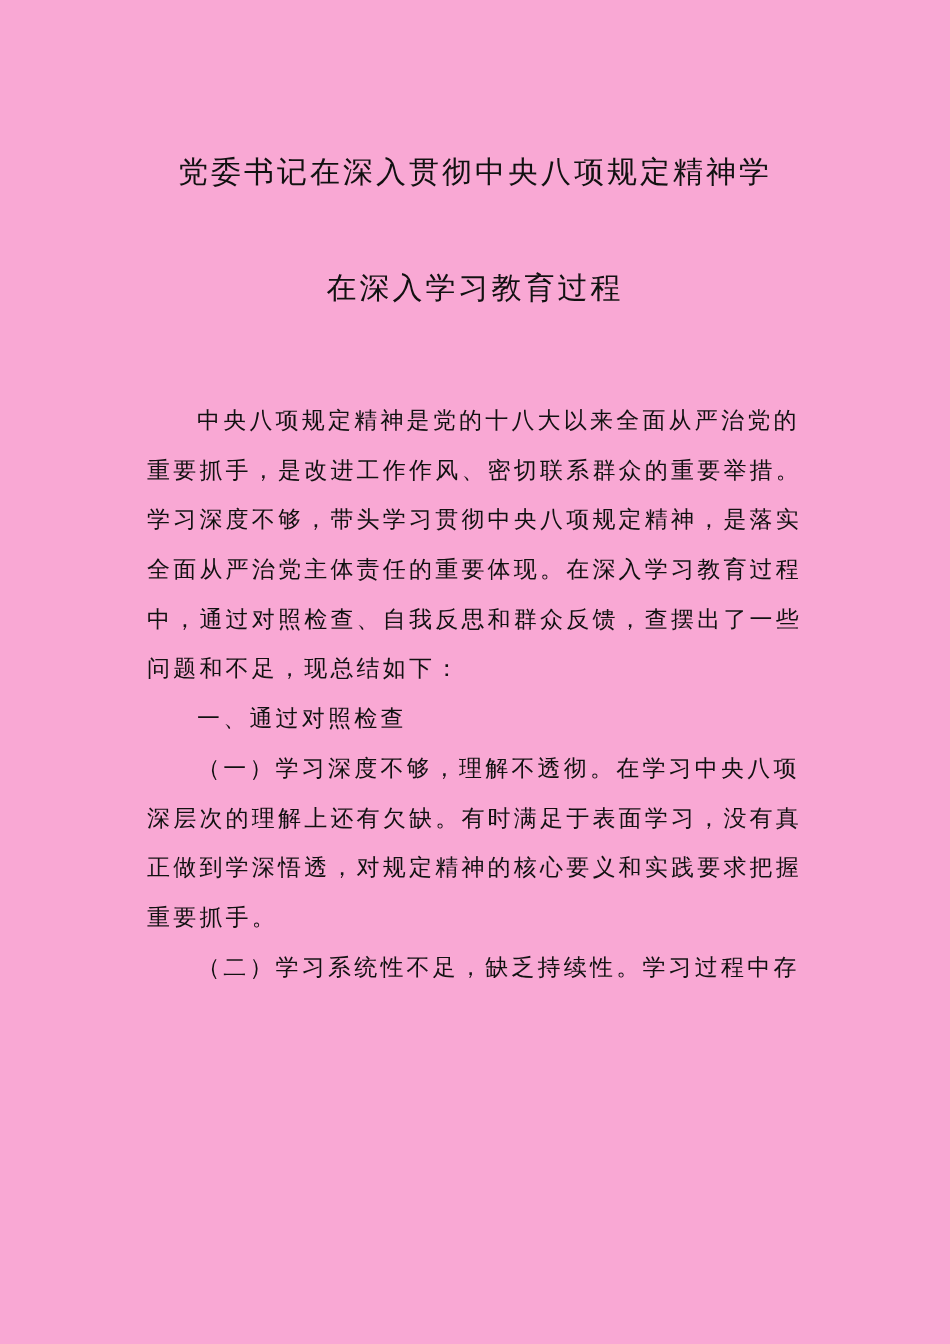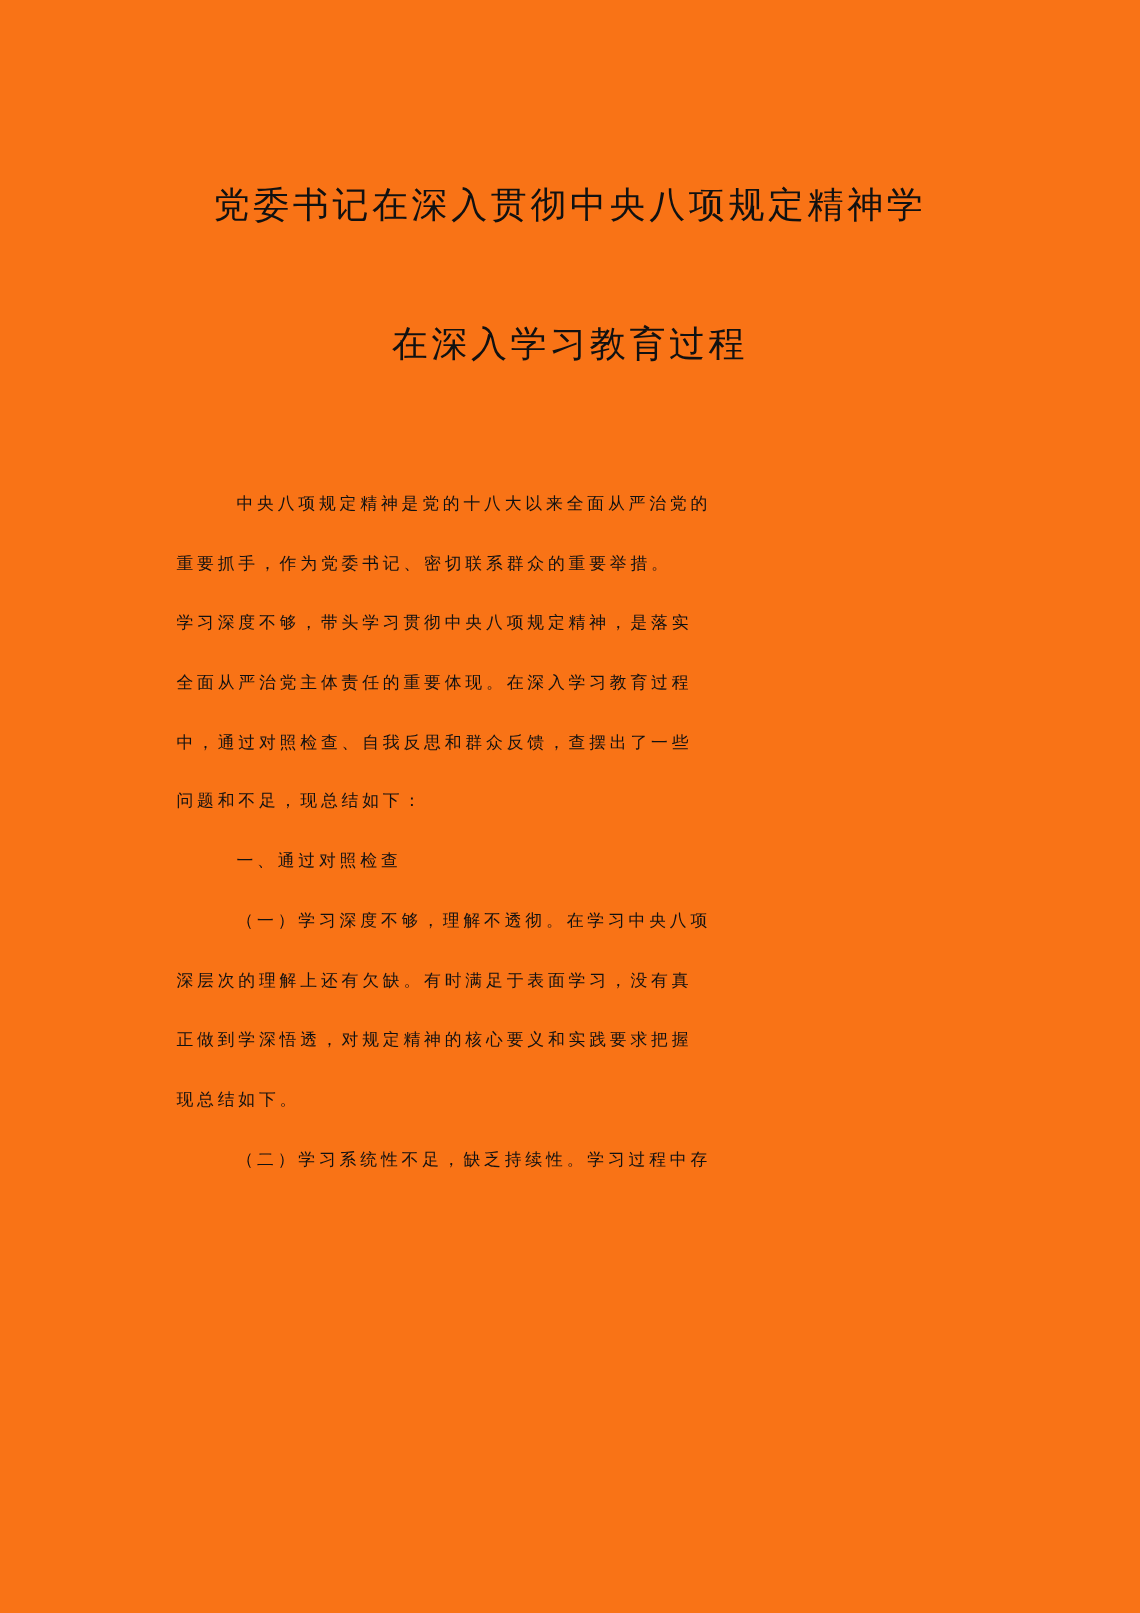--- a/index.html
+++ b/index.html
@@ -13,21 +13,21 @@
       position: relative;
       overflow: hidden;
       font-family: "DejaVu Sans", "Liberation Sans", sans-serif;
       color: #111111;
     }
     .page {
       position: absolute;
       left: 0; top: 0;
       width: 950px;
       height: 1344px;
-      background: #f97316;
+      background: #f9a8d4;
     }
     .title-line {
       position: absolute;
       left: 0;
       width: 950px;
       text-align: center;
       font-size: 30px;
       line-height: 40px;
       letter-spacing: 3px;
       white-space: nowrap;
@@ -38,43 +38,43 @@
 
     .body {
       position: absolute;
       left: 147px;
       top: 400px;
       width: 660px;
     }
     .line {
       height: 49.7px;
       line-height: 40px;
-      font-size: 14px;
+      font-size: 23px;
       letter-spacing: 3.2px;
       white-space: nowrap;
       color: #111;
     }
     .indent { padding-left: 50px; }
   </style>
 </head>
 <body>
 
 <div class="page">
 
   <div class="title-line l1">党委书记在深入贯彻中央八项规定精神学</div>
   <div class="title-line l2">在深入学习教育过程</div>
 
   <div class="body">
     <div class="line indent">中央八项规定精神是党的十八大以来全面从严治党的</div>
-    <div class="line">重要抓手，作为党委书记、密切联系群众的重要举措。</div>
+    <div class="line">重要抓手，是改进工作作风、密切联系群众的重要举措。</div>
     <div class="line">学习深度不够，带头学习贯彻中央八项规定精神，是落实</div>
     <div class="line">全面从严治党主体责任的重要体现。在深入学习教育过程</div>
     <div class="line">中，通过对照检查、自我反思和群众反馈，查摆出了一些</div>
     <div class="line">问题和不足，现总结如下：</div>
     <div class="line indent">一、通过对照检查</div>
     <div class="line indent">（一）学习深度不够，理解不透彻。在学习中央八项</div>
     <div class="line">深层次的理解上还有欠缺。有时满足于表面学习，没有真</div>
     <div class="line">正做到学深悟透，对规定精神的核心要义和实践要求把握</div>
-    <div class="line">现总结如下。</div>
+    <div class="line">重要抓手。</div>
     <div class="line indent">（二）学习系统性不足，缺乏持续性。学习过程中存</div>
   </div>
 
 </div>
 
 </body></html>

